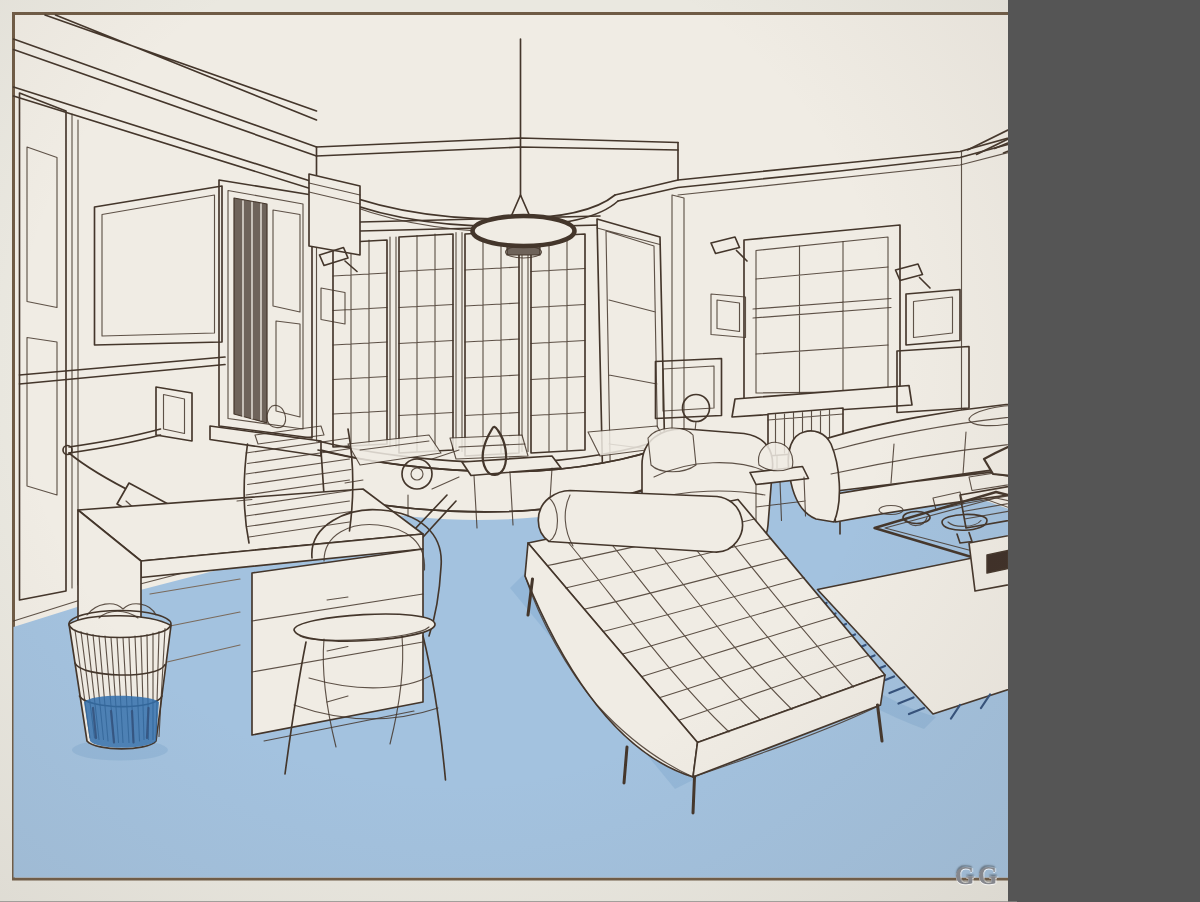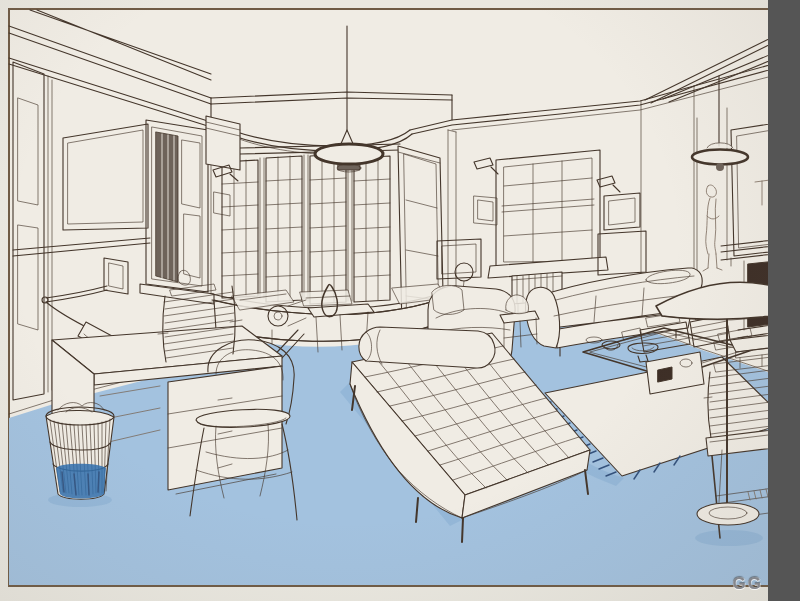--- a/index.html
+++ b/index.html
@@ -2,22 +2,22 @@
 <html style="--matte: #eae8e0; --border-line: #6f5b45; --paper: #f0ece4; --ink: #44362b; --ink-light: #7a6a5c; --floor: #a3c2df; --floor-shadow: #88afd2; --accent-blue: #2f6fae; --fringe-navy: #33517c; --glass-dark: #6e635a; --dark-opening: #3d2e26; --watermark: #85878d;"><head>
 <meta charset="utf-8">
 <style>
   :root{
     --matte:#eae8e0; --border-line:#6f5b45; --paper:#f0ece4; --ink:#44362b;
     --ink-light:#7a6a5c; --floor:#a3c2df; --floor-shadow:#88afd2;
     --accent-blue:#2f6fae; --fringe-navy:#33517c; --glass-dark:#6e635a;
     --dark-opening:#3d2e26; --watermark:#85878d;
   }
   html,body{margin:0;padding:0;background:#555;}
-  .stage{position:relative;width:768px;height:601px;background:var(--matte);
-         font-family:Liberation Sans, sans-serif;overflow:hidden;}
+  .stage{position:relative;width:672px;height:601px;background:var(--matte);
+         font-family:Liberation Serif, serif;overflow:hidden;}
   svg{display:block}
   .ink{stroke:var(--ink);fill:none;stroke-width:1.1;stroke-linecap:round;stroke-linejoin:round}
   .paper{fill:var(--paper)}
   .thin{stroke-width:.75;opacity:.85}
   .lite{stroke:var(--ink-light);stroke-width:.8}
   .navy{stroke:var(--fringe-navy);stroke-width:1.5}
   .bluefill{fill:var(--accent-blue);stroke:none;opacity:.85}
   .darkfill{fill:var(--dark-opening);stroke:var(--ink);stroke-width:1}
   .glassfill{fill:var(--glass-dark);stroke:var(--ink);stroke-width:.8}
   .floorfill{fill:var(--floor);stroke:none}

